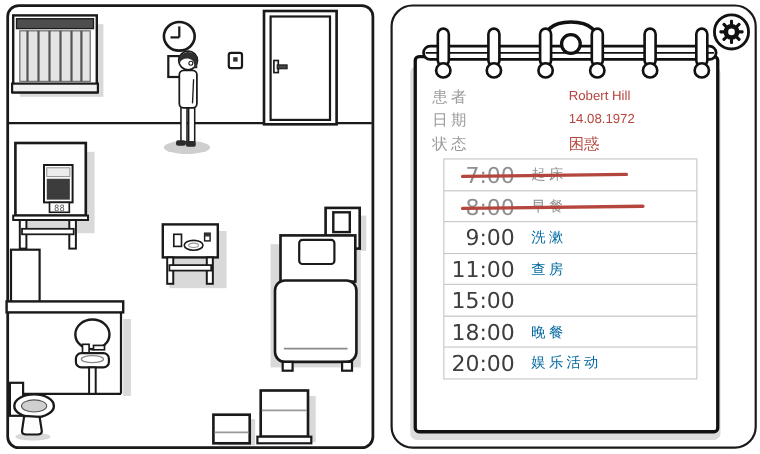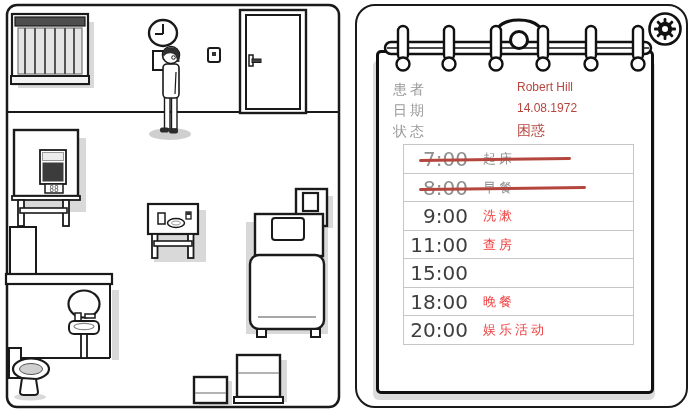--- a/index.html
+++ b/index.html
@@ -17,21 +17,21 @@
   .info{position:absolute;left:36px;top:74px;width:250px;}
   .info-row{position:absolute;left:0;height:20px;white-space:nowrap;}
   .info-label{color:#9a9a9a;font-size:14px;letter-spacing:3px;}
   .info-value{position:absolute;left:124px;top:0;color:#b5463e;font-size:12px;white-space:nowrap;}
   .sched{position:absolute;left:46px;top:138px;width:232px;}
   .row{position:relative;width:229px;height:28px;border:1.5px solid #c6c6c6;
       margin-top:-1.5px;background:#fff;display:flex;align-items:center;}
   .row:first-child{margin-top:0;}
   .time{display:inline-block;width:64px;text-align:right;font-size:20px;color:#3e3e3e;
       font-family:"DejaVu Sans",sans-serif;}
-  .act{margin-left:15px;font-size:13px;color:#ef4444;letter-spacing:3px;white-space:nowrap;}
+  .act{margin-left:15px;font-size:13px;color:#0369a1;letter-spacing:3px;white-space:nowrap;}
   .strike{position:absolute;left:15px;top:50%;height:3px;margin-top:-1px;background:#b5463e;
       border-radius:2px;transform:rotate(-0.7deg);display:none;}
   .row.crossed .strike{display:block;width:152px;}
   .row.crossed[data-row="1"] .strike{display:block;width:167px;}
   .row.crossed .time,.row.crossed .act{color:#8f8f8f;}
 </style>
 </head>
 <body>
 
 <div id="stage">

